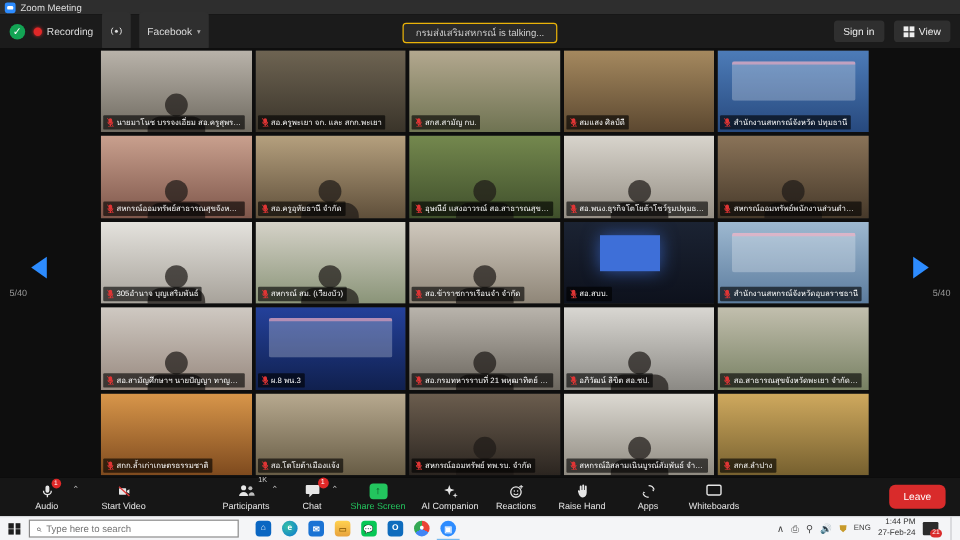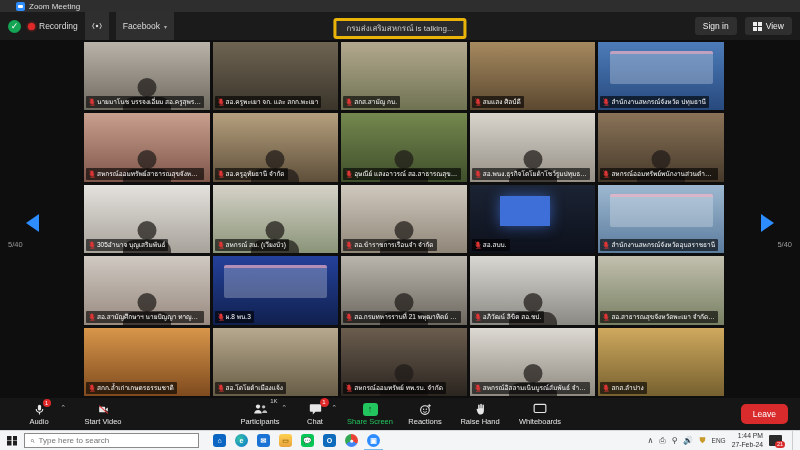--- a/index.html
+++ b/index.html
@@ -2,38 +2,38 @@
 <html><head>
 <meta charset="utf-8">
 <style>
   * { margin:0; padding:0; box-sizing:border-box; }
   html,body { width:800px; height:450px; overflow:hidden; background:#000;
     font-family:"Liberation Sans", sans-serif; }
   #app { position:relative; width:800px; height:450px; }
 
   
   #titlebar { position:absolute; left:0; top:0; width:800px; height:12px;
-    background:#2e2e2e; display:flex; align-items:center; padding-left:16px; gap:4px; }
+    background:#2e2e2e; display:flex; align-items:center; padding-left:4px; gap:4px; }
   #titlebar .zlogo { width:9px; height:9px; border-radius:2px; background:#2d8cff;
     display:flex; align-items:center; justify-content:center; }
   #titlebar .zlogo i { display:block; width:5px; height:3px; background:#fff; border-radius:1px; }
   #titlebar .wtitle { color:#ddd; font-size:8px; }
 
   
   #zheader { position:absolute; left:0; top:12px; width:800px; height:28px;
     background:#1b1b1b; display:flex; align-items:center; padding:0 8px; }
   .hleft { display:flex; align-items:center; gap:7px; }
   .shield { width:13px; height:13px; border-radius:50%; background:#13a454;
     color:#fff; font-size:9px; line-height:13px; text-align:center; }
   .rec { display:flex; align-items:center; gap:4px; color:#ddd; font-size:8.5px; }
   .recdot { width:7px; height:7px; border-radius:50%; background:#e02828; box-shadow:0 0 3px #e02828; }
   .hbox { background:#2f2f2f; border-radius:3px; height:32px; display:flex;
     align-items:center; padding:0 7px; color:#ddd; font-size:8.5px; gap:4px; }
   .hcenter { position:absolute; left:50%; transform:translateX(-50%); top:5px; }
-  .talkpill { background:#2a2a2a; border:3px solid #eab308; border-radius:3px;
+  .talkpill { background:#2a2a2a; border:1px solid #eab308; border-radius:3px;
     color:#cfcfcf; font-size:8px; padding:3px 10px; }
   .hright { margin-left:auto; display:flex; align-items:center; gap:8px; }
   .hbtn { background:#2f2f2f; border-radius:3px; height:18px; display:flex;
     align-items:center; padding:0 8px; color:#eee; font-size:8.5px; gap:4px; }
   .gridglyph { display:inline-block; width:9px; height:9px;
     background:
       linear-gradient(#eee,#eee) 0 0/4px 4px no-repeat,
       linear-gradient(#eee,#eee) 5px 0/4px 4px no-repeat,
       linear-gradient(#eee,#eee) 0 5px/4px 4px no-repeat,
       linear-gradient(#eee,#eee) 5px 5px/4px 4px no-repeat; }
@@ -538,39 +538,58 @@
         </div>
         <span class="tlabel">Chat</span>
         <span class="caret">⌃</span>
       </div>
       <div class="titem">
         <div class="icw">
           <span class="sharebox">↑</span>
         </div>
         <span class="tlabel green">Share Screen</span>
       </div>
+      <div class="titem">
+        <div class="icw">
+          <svg width="13" height="13" viewBox="0 0 24 24">
+            <path d="M10 2l2 6 6 2-6 2-2 6-2-6-6-2 6-2z" fill="#e6e6e6"></path>
+            <path d="M19 14l1 3 3 1-3 1-1 3-1-3-3-1 3-1z" fill="#e6e6e6"></path>
+          </svg>
+        </div>
+        <span class="tlabel">AI Companion</span>
+      </div>
       <div class="titem narrow">
         <div class="icw">
           <svg width="13" height="13" viewBox="0 0 24 24">
             <circle cx="11" cy="13" r="8" fill="none" stroke="#e6e6e6" stroke-width="2"></circle>
             <circle cx="8.5" cy="11.5" r="1.2" fill="#e6e6e6"></circle>
               <circle cx="13.5" cy="11.5" r="1.2" fill="#e6e6e6"></circle>
             <path d="M7.5 15.5a4.5 4.5 0 0 0 7 0" stroke="#e6e6e6" stroke-width="1.6" fill="none"></path>
             <path d="M19 2v6M16 5h6" stroke="#e6e6e6" stroke-width="1.6"></path>
           </svg>
         </div>
         <span class="tlabel">Reactions</span>
       </div>
       <div class="titem">
         <div class="icw">
           <svg width="11" height="13" viewBox="0 0 18 22">
             <path d="M5 10V4a1.3 1.3 0 0 1 2.6 0v5h1V2.5a1.3 1.3 0 0 1 2.6 0V9h1V4a1.3 1.3 0 0 1 2.6 0v8.5c0 4-2.2 7-5.5 7-2.8 0-4.4-1.6-5.6-4.4L2.5 11c-.5-1.2 1.4-2.1 2-.9z" fill="#e6e6e6"></path>
           </svg>
         </div>
         <span class="tlabel">Raise Hand</span>
+      </div>
+      <div class="titem narrow">
+        <div class="icw">
+          <svg width="13" height="13" viewBox="0 0 24 24">
+            <path d="M12 3a9 9 0 0 1 8.5 6" stroke="#e6e6e6" stroke-width="2" fill="none"></path>
+            <path d="M12 21a9 9 0 0 1-8.5-6" stroke="#e6e6e6" stroke-width="2" fill="none"></path>
+            <path d="M21 9l-1.5 3-2.5-2.5zM3 15l1.5-3 2.5 2.5z" fill="#e6e6e6"></path>
+          </svg>
+        </div>
+        <span class="tlabel">Apps</span>
       </div>
       <div class="titem">
         <div class="icw">
           <svg width="14" height="12" viewBox="0 0 24 20">
             <rect x="2" y="2" width="20" height="14" rx="2" fill="none" stroke="#e6e6e6" stroke-width="2"></rect>
           </svg>
         </div>
         <span class="tlabel">Whiteboards</span>
       </div>
     </div>

